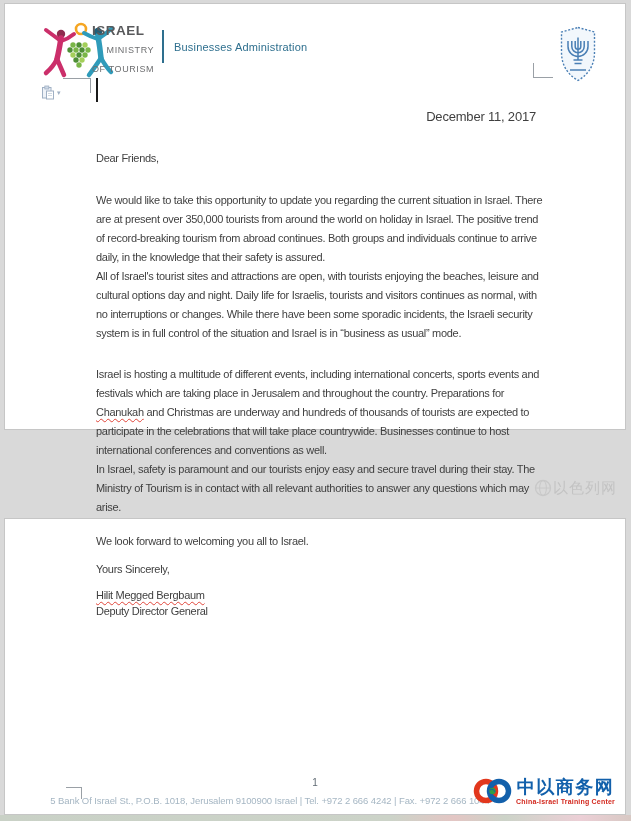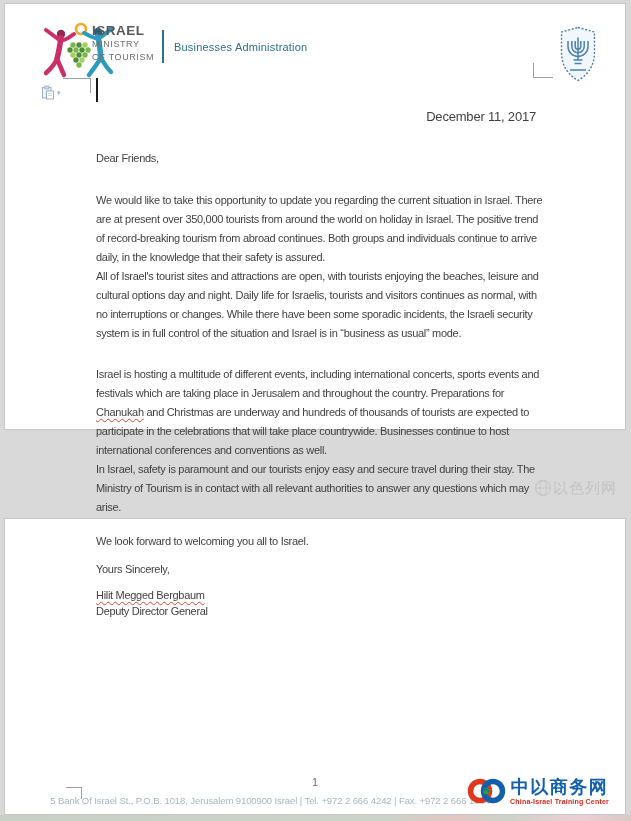--- a/index.html
+++ b/index.html
@@ -9,21 +9,21 @@
   .page { position:absolute; left:4px; right:5px; background:#ffffff; border:1px solid #c6c6c6; }
   .page1 { top:3px; height:427px; }
   .page2 { top:518px; height:297px; }
   .bottom-strip { position:absolute; left:0; right:0; top:815px; height:6px;
     background:linear-gradient(90deg,#c9d1c6 0%,#ccd3c8 62%,#e3c6c4 72%,#ccd3c8 80%,#eccfd6 92%,#d8c9c4 100%); }
 
   
   .logo-svg { position:absolute; left:32px; top:17px; }
   .logo-text { position:absolute; left:87px; top:21px; color:#58595b; }
   .logo-text .l1 { font-size:13.5px; font-weight:bold; letter-spacing:.5px; line-height:12px; }
-  .logo-text .l2, .logo-text .l3 { font-size:9px; color:#6d6e70; letter-spacing:.6px; line-height:10.5px; margin-top:2px; }
+  .logo-text .l2, .logo-text .l3 { font-size:9px; color:#6d6e70; letter-spacing:.6px; line-height:10.5px; margin-top:8px;text-align:right; }
   .hdr-divider { position:absolute; left:157px; top:26px; width:2px; height:33px; background:#2e6f8e; }
   .dept { position:absolute; left:169px; top:37px; font-size:11px; color:#2e6f8e; letter-spacing:.2px; }
   .emblem { position:absolute; left:552px; top:21px; }
 
   
   .crop { position:absolute; }
   .crop-tl { left:58px; top:74px; width:28px; height:15px; border-top:1px solid #9aa0a6; border-right:1px solid #9aa0a6; }
   .crop-tr { left:528px; top:59px; width:20px; height:15px; border-left:1px solid #9aa0a6; border-bottom:1px solid #9aa0a6; }
   .crop-ft { left:61px; top:268px; width:16px; height:12px; border-top:1px solid #9aa0a6; border-right:1px solid #9aa0a6; }
 
@@ -48,21 +48,21 @@
   .sig-name { text-decoration:underline wavy #e0453a; text-decoration-thickness:1px; text-underline-offset:2px; }
 
   
   .wm-site { position:absolute; left:528px; top:474px; display:flex; align-items:center; gap:0;
              color:#c3c3c3; font-size:15px; letter-spacing:1px; }
 
   
   .pagenum { position:absolute; top:258px; left:0; right:0; text-align:center; font-size:10px; color:#5f6a73; }
   .address { position:absolute; top:276px; left:30px; width:470px; text-align:center;
              font-size:9.5px; letter-spacing:-0.1px; color:#a5b6c3; }
-  .brand { position:absolute; right:16px; top:255px; display:flex; align-items:center; gap:3px; }
+  .brand { position:absolute; right:10px; top:255px; display:flex; align-items:center; gap:3px; }
   .brand-txt { display:flex; flex-direction:column; align-items:center; }
   .brand-name { font-size:18px; font-weight:bold; color:#1260ab; letter-spacing:1.5px; line-height:20px; }
   .brand-sub  { font-size:7px; font-weight:bold; color:#d3281e; letter-spacing:.2px; margin-top:1px; }
 </style>
 </head>
 <body>
 
 <div>
 
   <div class="page page1">

